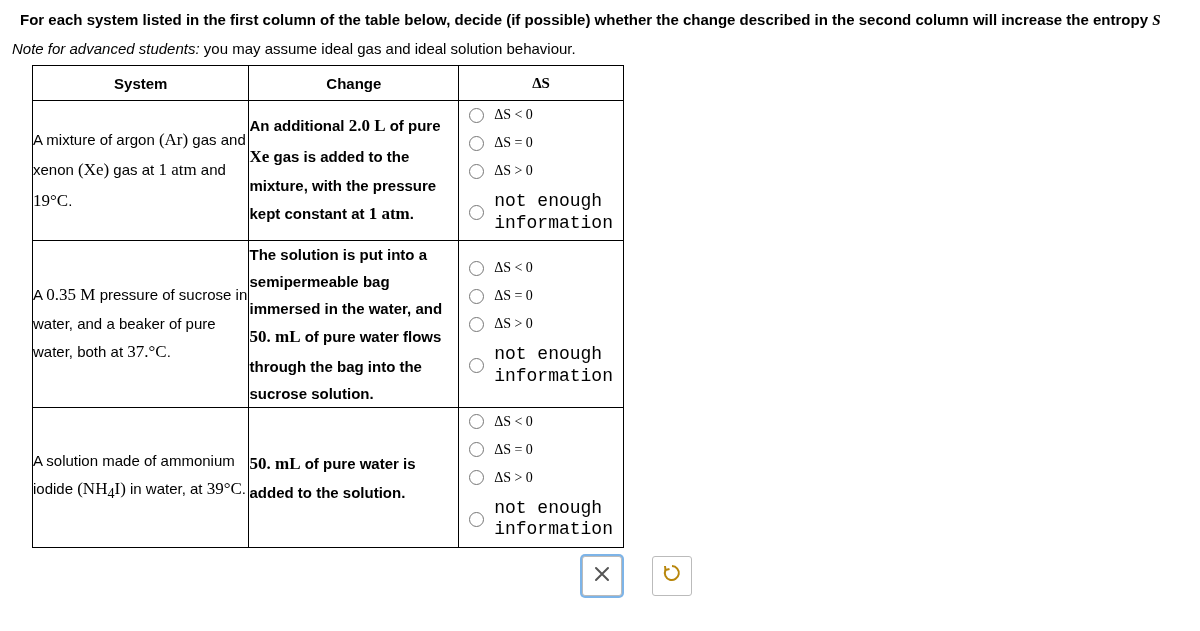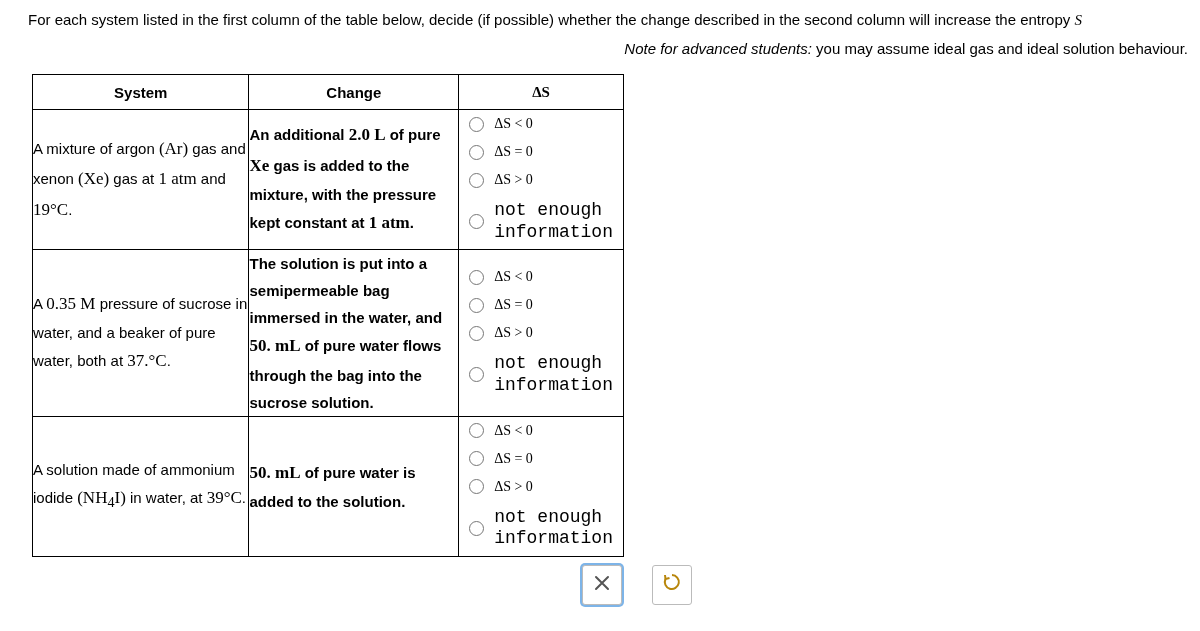--- a/index.html
+++ b/index.html
@@ -6,22 +6,22 @@
     font-family: Arial, Helvetica, sans-serif;
     font-size: 15px;
     color: #000;
     margin: 0;
     padding: 8px 12px;
     background: #fff;
     width: 1200px;
     box-sizing: border-box;
   }
   .intro { line-height: 1.6; }
-  .intro p { margin: 0 0 6px 16px; }
-  .note { margin: 8px 0 17px 0; text-align: right; }
+  .intro p { margin: 0 0 6px 8px; font-weight: bold; }
+  .note { margin: 8px 0 8px 0; }
   .ital { font-style: italic; font-family: 'Times New Roman', serif; }
   .serif { font-family: 'Times New Roman', serif; }
   .mixed { font-family: 'Times New Roman', serif; font-size: 17px; }
 
   table.qt {
     border-collapse: collapse;
     margin-left: 20px;
     width: 592px;
   }
   table.qt th, table.qt td {

